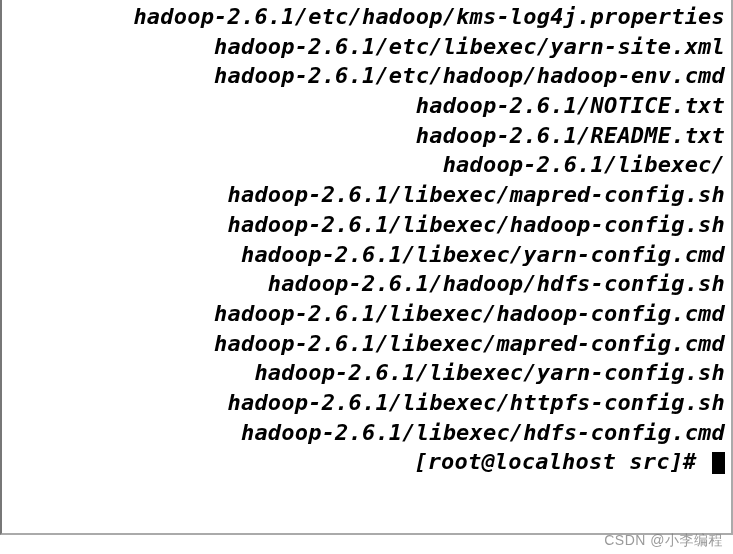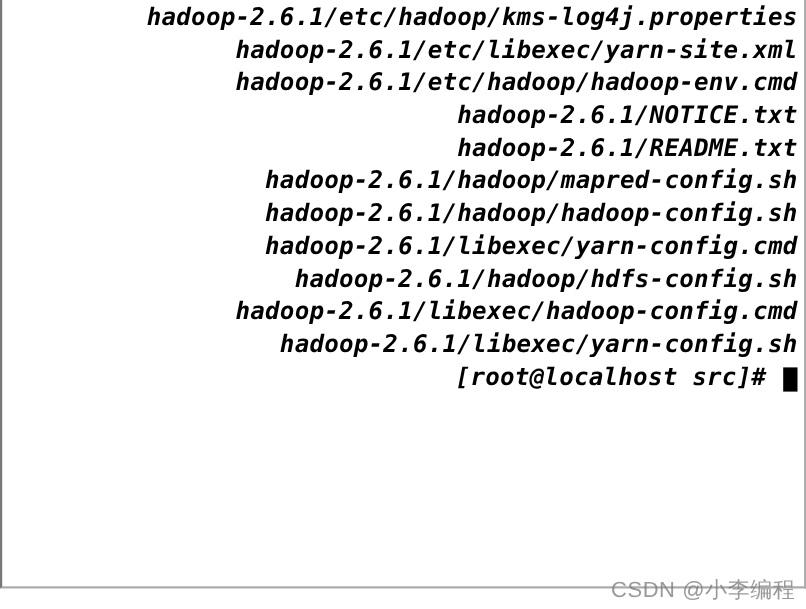--- a/index.html
+++ b/index.html
@@ -47,37 +47,41 @@
       margin-left: 2px;
       font-style: normal;
     }
     .watermark {
       position: absolute;
       right: 10px;
       bottom: 4px;
       font-family: Arial, sans-serif;
       font-style: normal;
       font-weight: normal;
-      font-size: 20px;
+      font-size: 14px;
       color: rgba(120,120,120,0.75);
       letter-spacing: 0.5px;
       margin-top: 26px;
     }
   </style>
 </head>
 <body>
 
 <div class="terminal-container">
   <div class="line">hadoop-2.6.1/etc/hadoop/kms-log4j.properties</div>
   <div class="line">hadoop-2.6.1/etc/libexec/yarn-site.xml</div>
   <div class="line">hadoop-2.6.1/etc/hadoop/hadoop-env.cmd</div>
   <div class="line">hadoop-2.6.1/NOTICE.txt</div>
   <div class="line">hadoop-2.6.1/README.txt</div>
-  <div class="line">hadoop-2.6.1/hadoop/mapred-config.sh</div>
-  <div class="line">hadoop-2.6.1/hadoop/hadoop-config.sh</div>
+  <div class="line">hadoop-2.6.1/libexec/</div>
+  <div class="line">hadoop-2.6.1/libexec/mapred-config.sh</div>
+  <div class="line">hadoop-2.6.1/libexec/hadoop-config.sh</div>
   <div class="line">hadoop-2.6.1/libexec/yarn-config.cmd</div>
   <div class="line">hadoop-2.6.1/hadoop/hdfs-config.sh</div>
   <div class="line">hadoop-2.6.1/libexec/hadoop-config.cmd</div>
+  <div class="line">hadoop-2.6.1/libexec/mapred-config.cmd</div>
   <div class="line">hadoop-2.6.1/libexec/yarn-config.sh</div>
+  <div class="line">hadoop-2.6.1/libexec/httpfs-config.sh</div>
+  <div class="line">hadoop-2.6.1/libexec/hdfs-config.cmd</div>
   <div class="line prompt-line"><span>[root@localhost src]# </span><span class="cursor"></span></div>
 </div>
 
 <div class="watermark">CSDN @小李编程</div>
 
 </body></html>

